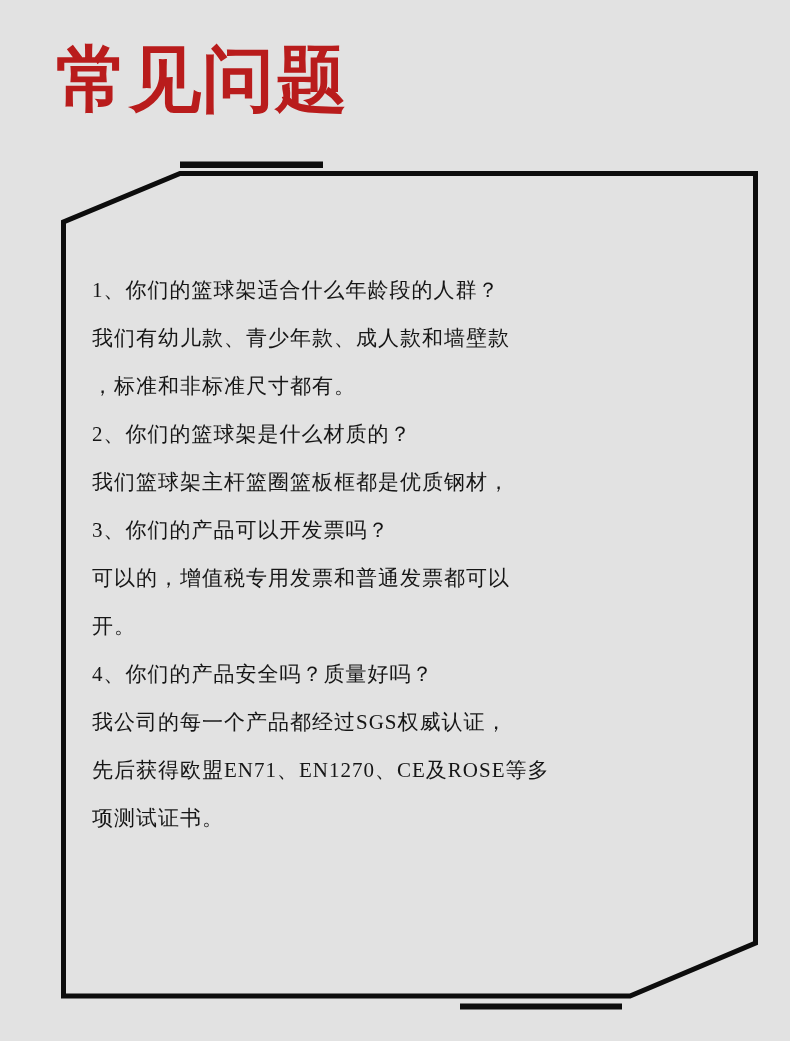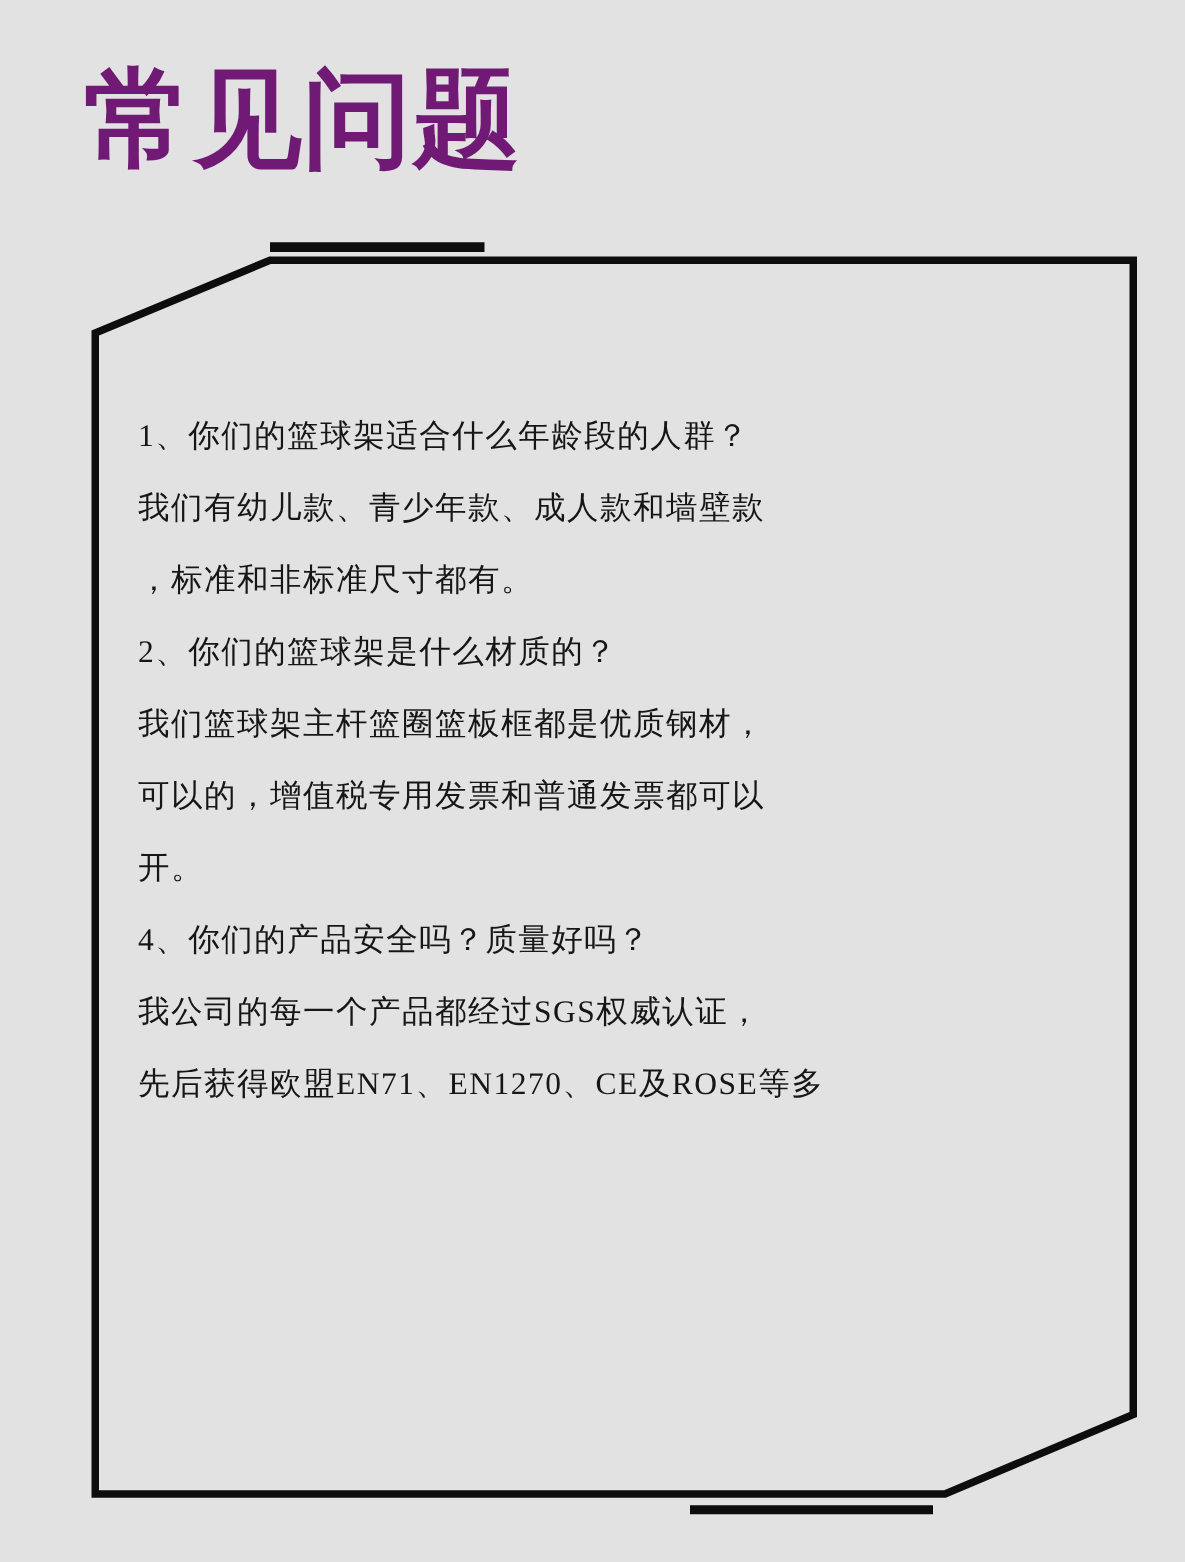--- a/index.html
+++ b/index.html
@@ -20,21 +20,21 @@
     width: 790px;
     height: 1041px;
   }
   .page-title {
     position: absolute;
     left: 56px;
     top: 42px;
     font-size: 72px;
     line-height: 1.08;
     font-weight: 700;
-    color: #701a75;
+    color: #b91c1c;
     letter-spacing: 1px;
     white-space: nowrap;
   }
   .frame-svg {
     position: absolute;
     left: 0; top: 0;
     width: 790px;
     height: 1041px;
     display: block;
   }
@@ -68,21 +68,23 @@
   </svg>
 
   <div class="faq-content">
     <div class="faq-line">1、你们的篮球架适合什么年龄段的人群？</div>
     <div class="faq-line">我们有幼儿款、青少年款、成人款和墙壁款</div>
     <div class="faq-line">，标准和非标准尺寸都有。</div>
 
     <div class="faq-line">2、你们的篮球架是什么材质的？</div>
     <div class="faq-line">我们篮球架主杆篮圈篮板框都是优质钢材，</div>
 
+    <div class="faq-line">3、你们的产品可以开发票吗？</div>
     <div class="faq-line">可以的，增值税专用发票和普通发票都可以</div>
     <div class="faq-line">开。</div>
 
     <div class="faq-line">4、你们的产品安全吗？质量好吗？</div>
     <div class="faq-line">我公司的每一个产品都经过SGS权威认证，</div>
     <div class="faq-line">先后获得欧盟EN71、EN1270、CE及ROSE等多</div>
+    <div class="faq-line">项测试证书。</div>
   </div>
 
 </div>
 
 </body></html>

